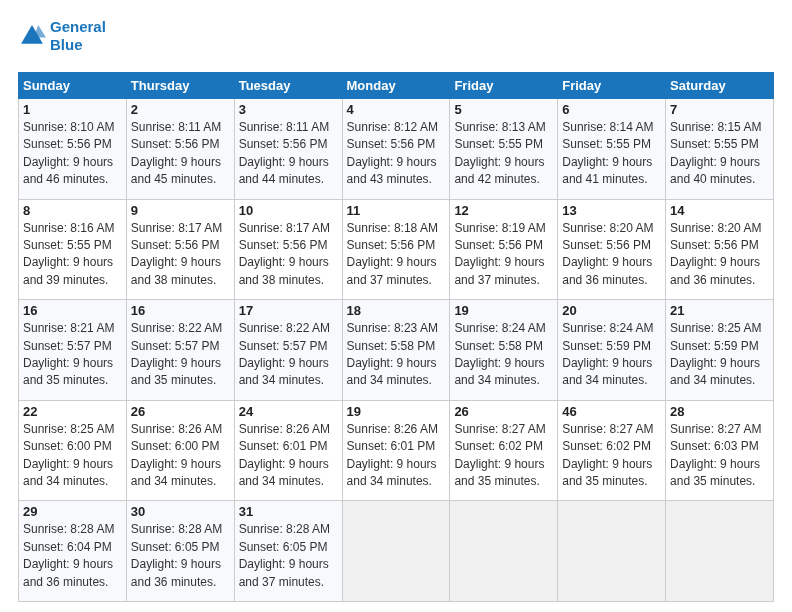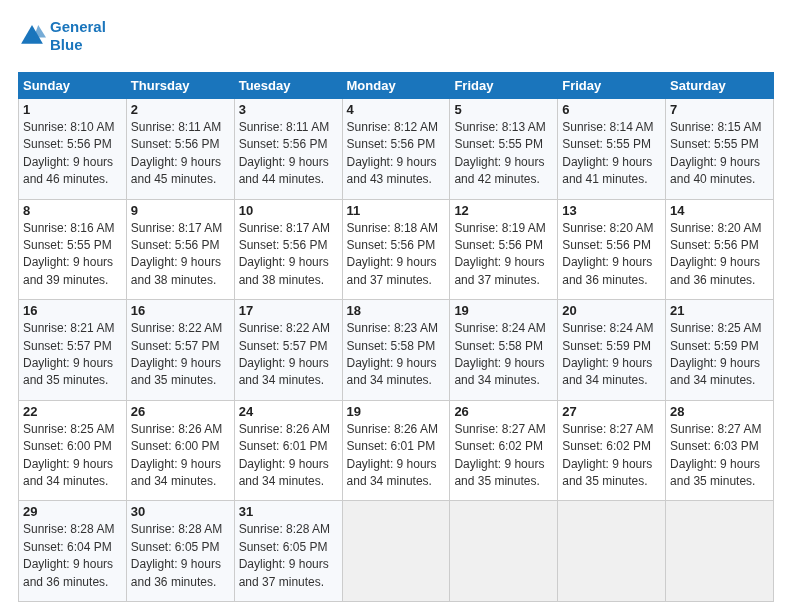--- a/index.html
+++ b/index.html
@@ -344,21 +344,21 @@
       </td>
           <td>
         <span class="day-num">26</span>
         <div class="cell-content">
           Sunrise: 8:27 AM<br>
           Sunset: 6:02 PM<br>
           Daylight: 9 hours and 35 minutes.
         </div>
       </td>
           <td>
-        <span class="day-num">27</span>
+        <span class="day-num">46</span>
         <div class="cell-content">
           Sunrise: 8:27 AM<br>
           Sunset: 6:02 PM<br>
           Daylight: 9 hours and 35 minutes.
         </div>
       </td>
           <td>
         <span class="day-num">28</span>
         <div class="cell-content">
           Sunrise: 8:27 AM<br>

